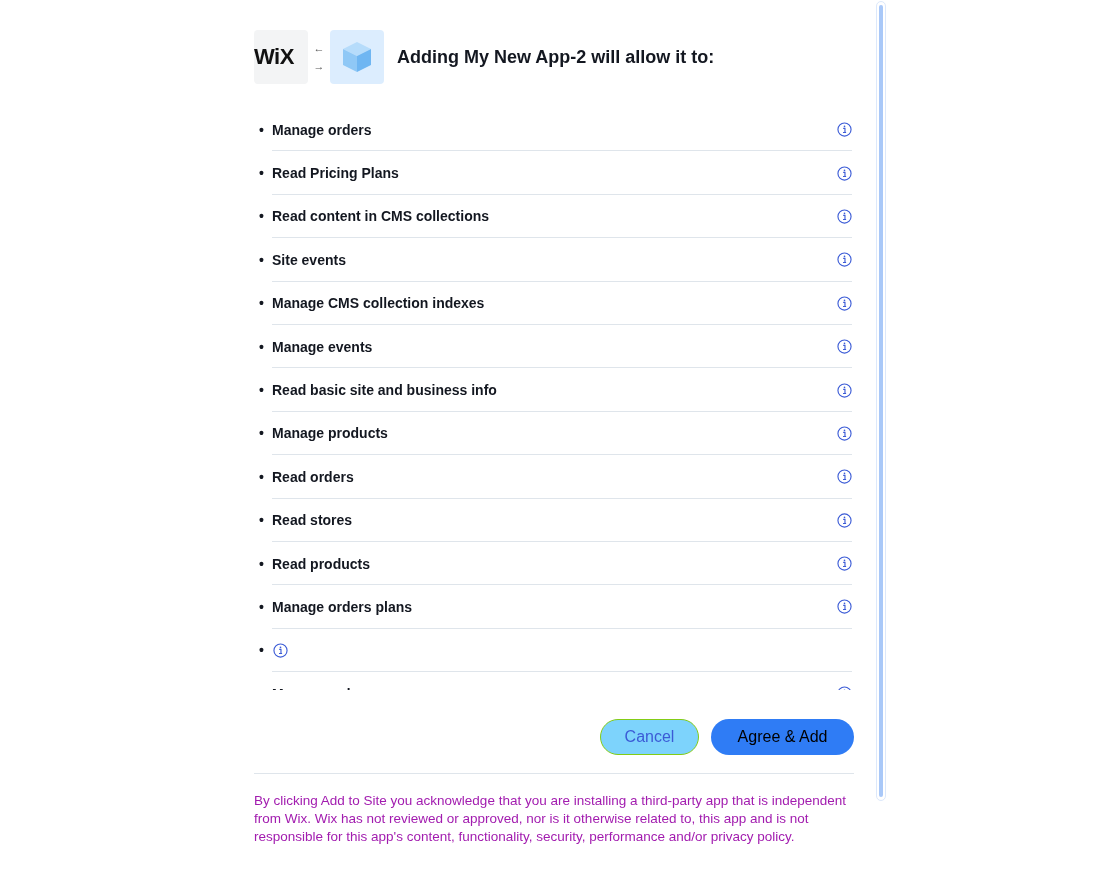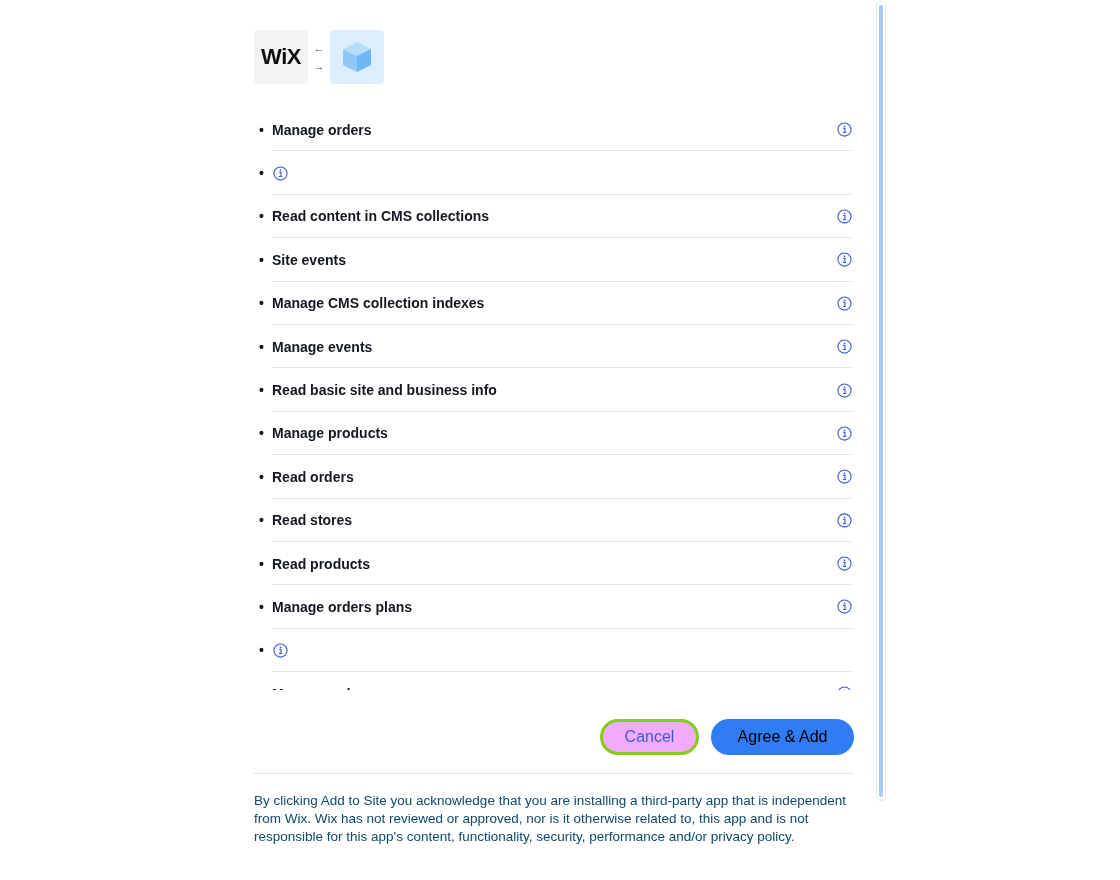--- a/index.html
+++ b/index.html
@@ -18,21 +18,21 @@
     .header {
       position: absolute;
       left: 0; top: 30px;
       height: 54px;
       display: flex; align-items: center;
     }
     .logo-wix {
       width: 54px; height: 54px;
       background: #f3f4f5;
       border-radius: 4px;
-      display: flex; align-items: center; justify-content: center;
+      display: flex; align-items: center; justify-content: flex-start;
       font-weight: bold; font-size: 22px; letter-spacing: -0.5px;
       color: #111;
     }
     .arrows {
       width: 22px; height: 54px;
       display: flex; flex-direction: column; align-items: center; justify-content: center;
       font-size: 11px; color: #555; line-height: 18px;
     }
     .logo-app {
       width: 54px; height: 54px;
@@ -84,37 +84,37 @@
     }
     .btn {
       height: 36px; border-radius: 18px;
       font-size: 16px;
       font-family: "Liberation Sans", "DejaVu Sans", sans-serif;
       display: flex; align-items: center; justify-content: center;
       box-sizing: border-box; cursor: pointer;
     }
     .btn-cancel {
       width: 99px;
-      background: #f0abfc; color: #3b5bd6;
-      border: 3px solid #84cc16;
+      background: #7dd3fc; color: #3b5bd6;
+      border: 1px solid #84cc16;
     }
     .btn-agree {
       width: 143px;
       background: #2f7cf5; color: #000000;
       border: none;
     }
     .divider {
       position: absolute;
       left: 0; top: 773px; width: 600px; height: 1px;
       background: #dfe5eb;
     }
     .disclaimer {
       position: absolute;
       left: 0; top: 792px; width: 600px;
-      font-size: 13.5px; line-height: 18px; color: #0c4a6e;
+      font-size: 13.5px; line-height: 18px; color: #a21caf;
     }
     .scrollbar-track {
       position: absolute;
       left: 876px; top: 1px;
       width: 10px; height: 800px;
       border: 1px solid #dce8fb;
       border-radius: 6px;
       box-sizing: border-box;
       background: #fff;
     }
@@ -137,36 +137,38 @@
       <span>←</span>
       <span>→</span>
     </div>
     <div class="logo-app">
       <svg width="32" height="34" viewBox="0 0 32 34">
         <polygon points="16,2 30,9 16,16 2,9" fill="#b6dcfb"></polygon>
         <polygon points="2,9 16,16 16,32 2,25" fill="#8fc8f6"></polygon>
         <polygon points="30,9 16,16 16,32 30,25" fill="#6fb6f2"></polygon>
       </svg>
     </div>
+    <div class="title">Adding My New App-2 will allow it to:</div>
   </div>
 
   <div class="perm-scroll">
     <div class="perm-item">
       <span class="bullet">•</span>
       <span class="label">Manage orders</span>
       <span class="info">
           <svg width="15" height="15" viewBox="0 0 16 16">
             <circle cx="8" cy="8" r="7" fill="none" stroke="#3b5bd6" stroke-width="1.2"></circle>
             <circle cx="8" cy="4.6" r="0.9" fill="#3b5bd6"></circle>
             <path d="M6.6 6.8h1.9v4.4h1.1M6.4 11.2h3.3" fill="none" stroke="#3b5bd6" stroke-width="1.2"></path>
           </svg>
         </span>
     </div>
     <div class="perm-item">
       <span class="bullet">•</span>
+      <span class="label">Read Pricing Plans</span>
       <span class="info">
           <svg width="15" height="15" viewBox="0 0 16 16">
             <circle cx="8" cy="8" r="7" fill="none" stroke="#3b5bd6" stroke-width="1.2"></circle>
             <circle cx="8" cy="4.6" r="0.9" fill="#3b5bd6"></circle>
             <path d="M6.6 6.8h1.9v4.4h1.1M6.4 11.2h3.3" fill="none" stroke="#3b5bd6" stroke-width="1.2"></path>
           </svg>
         </span>
     </div>
     <div class="perm-item">
       <span class="bullet">•</span>

